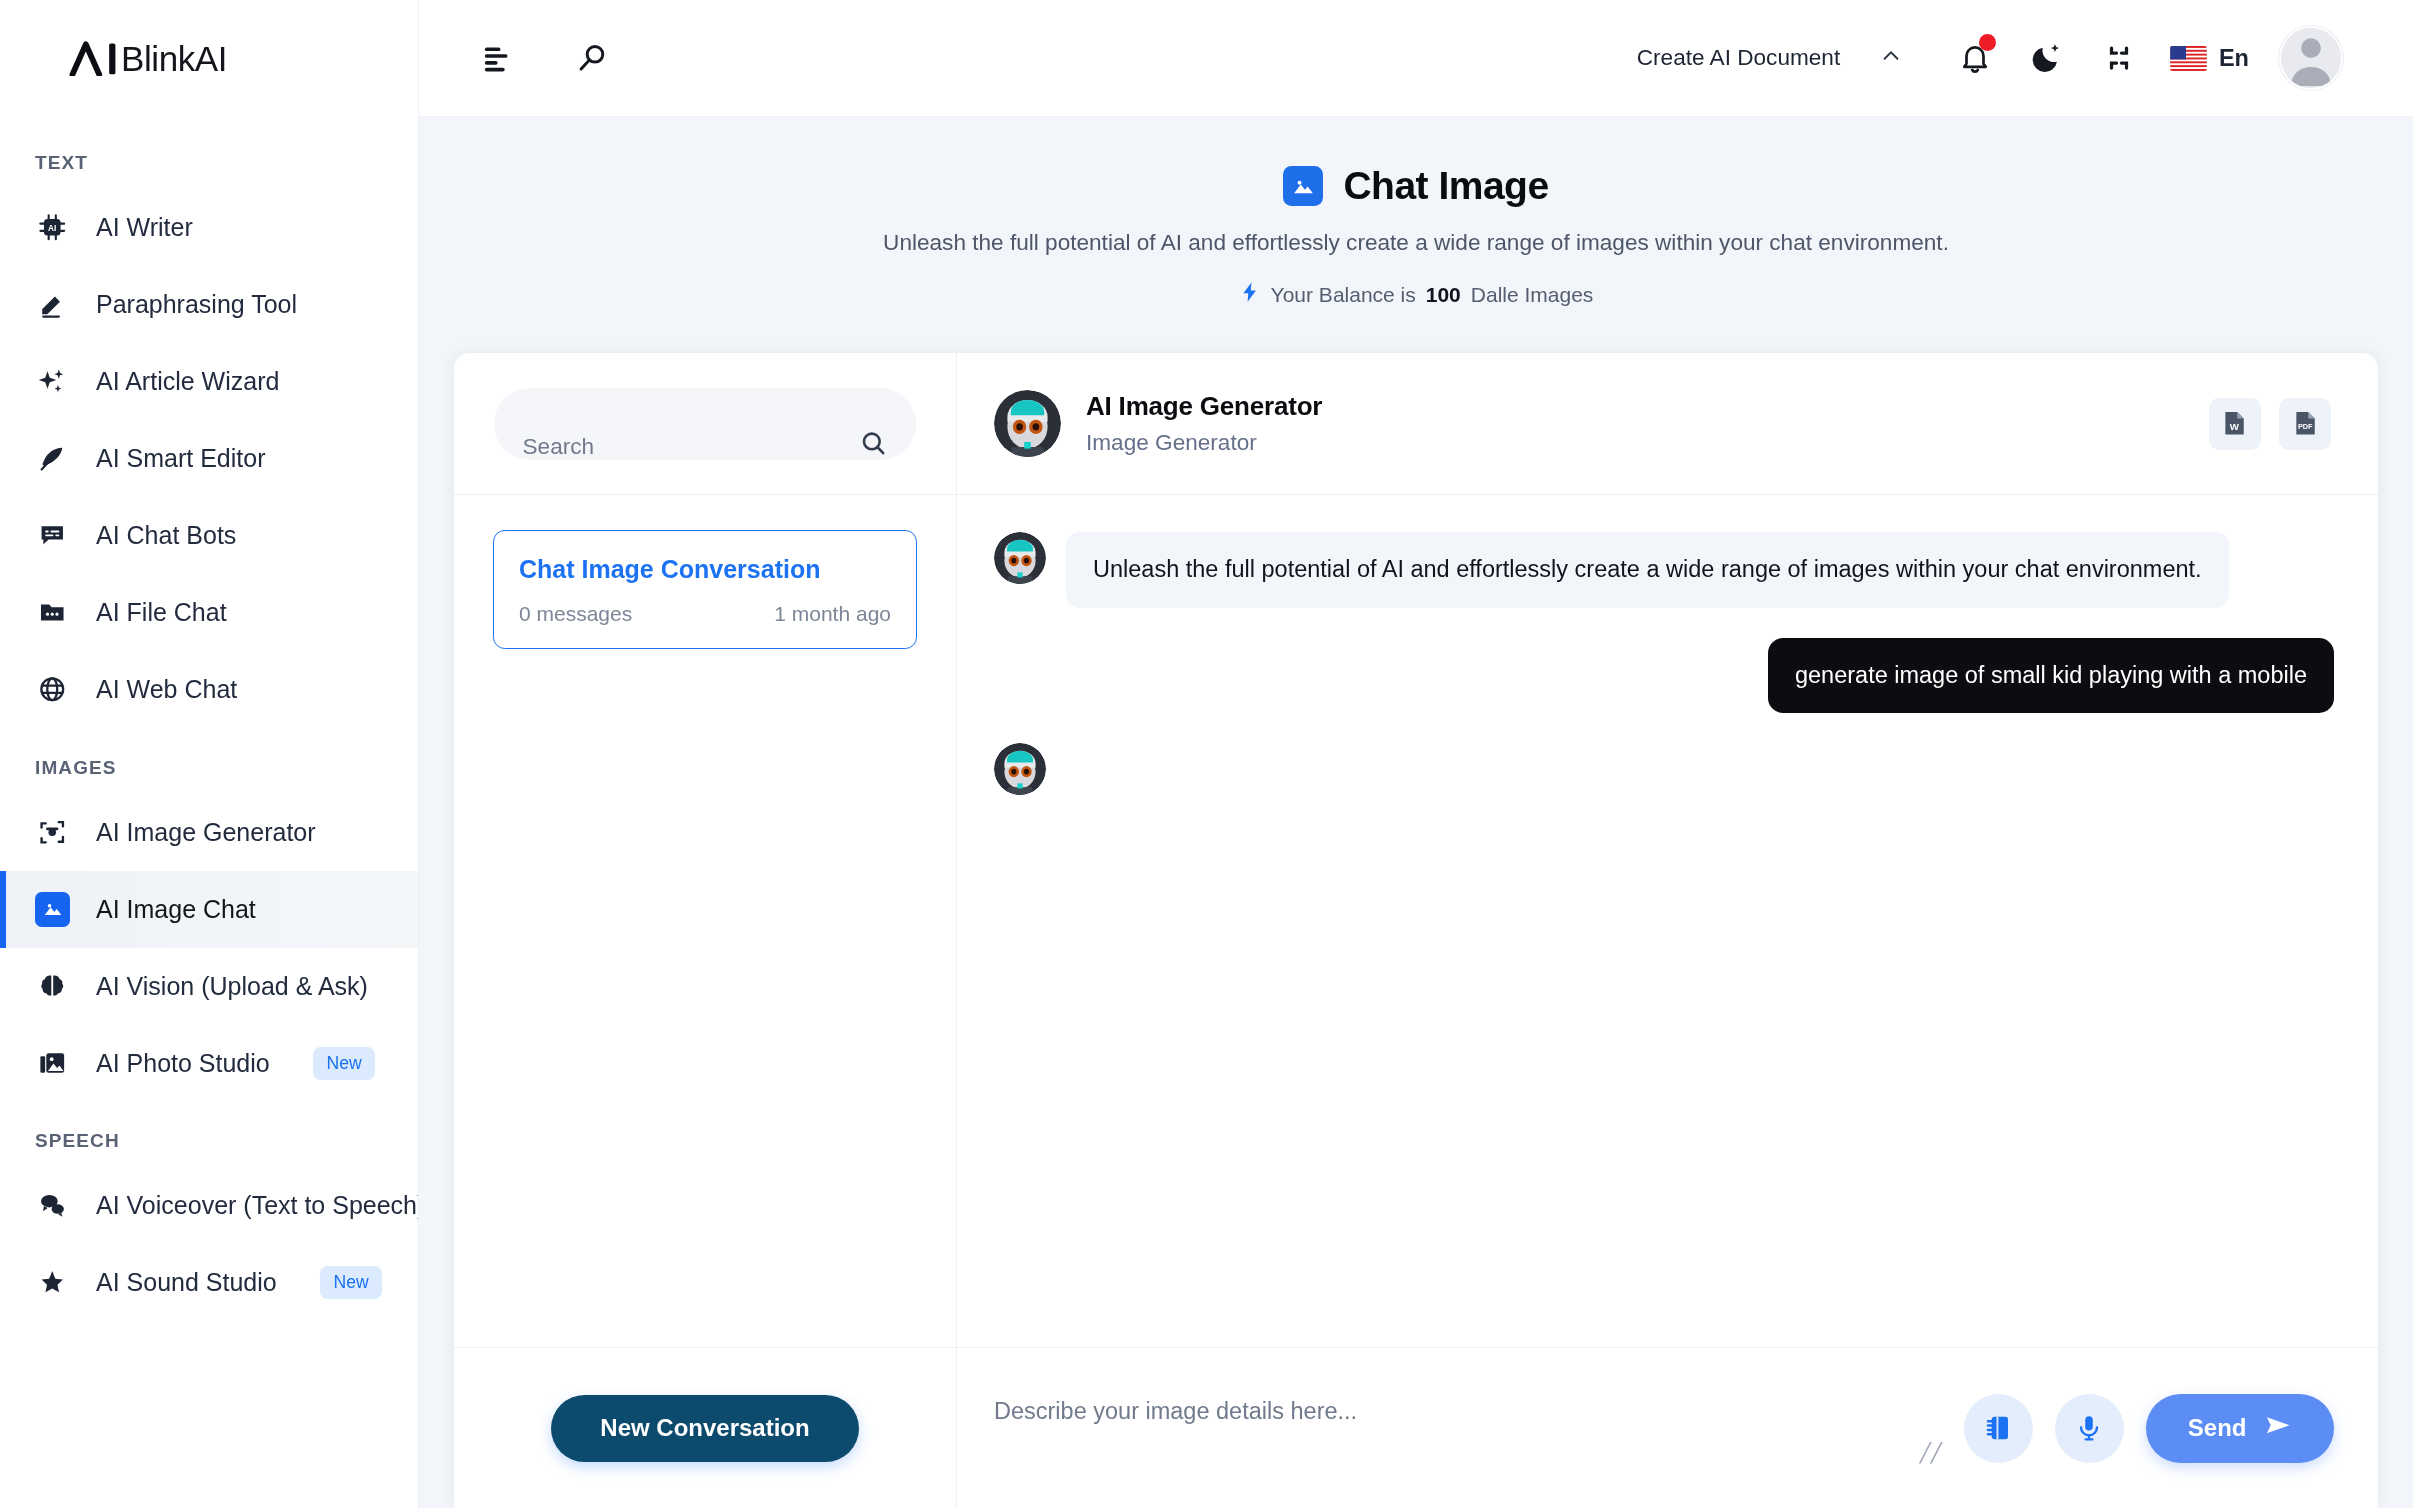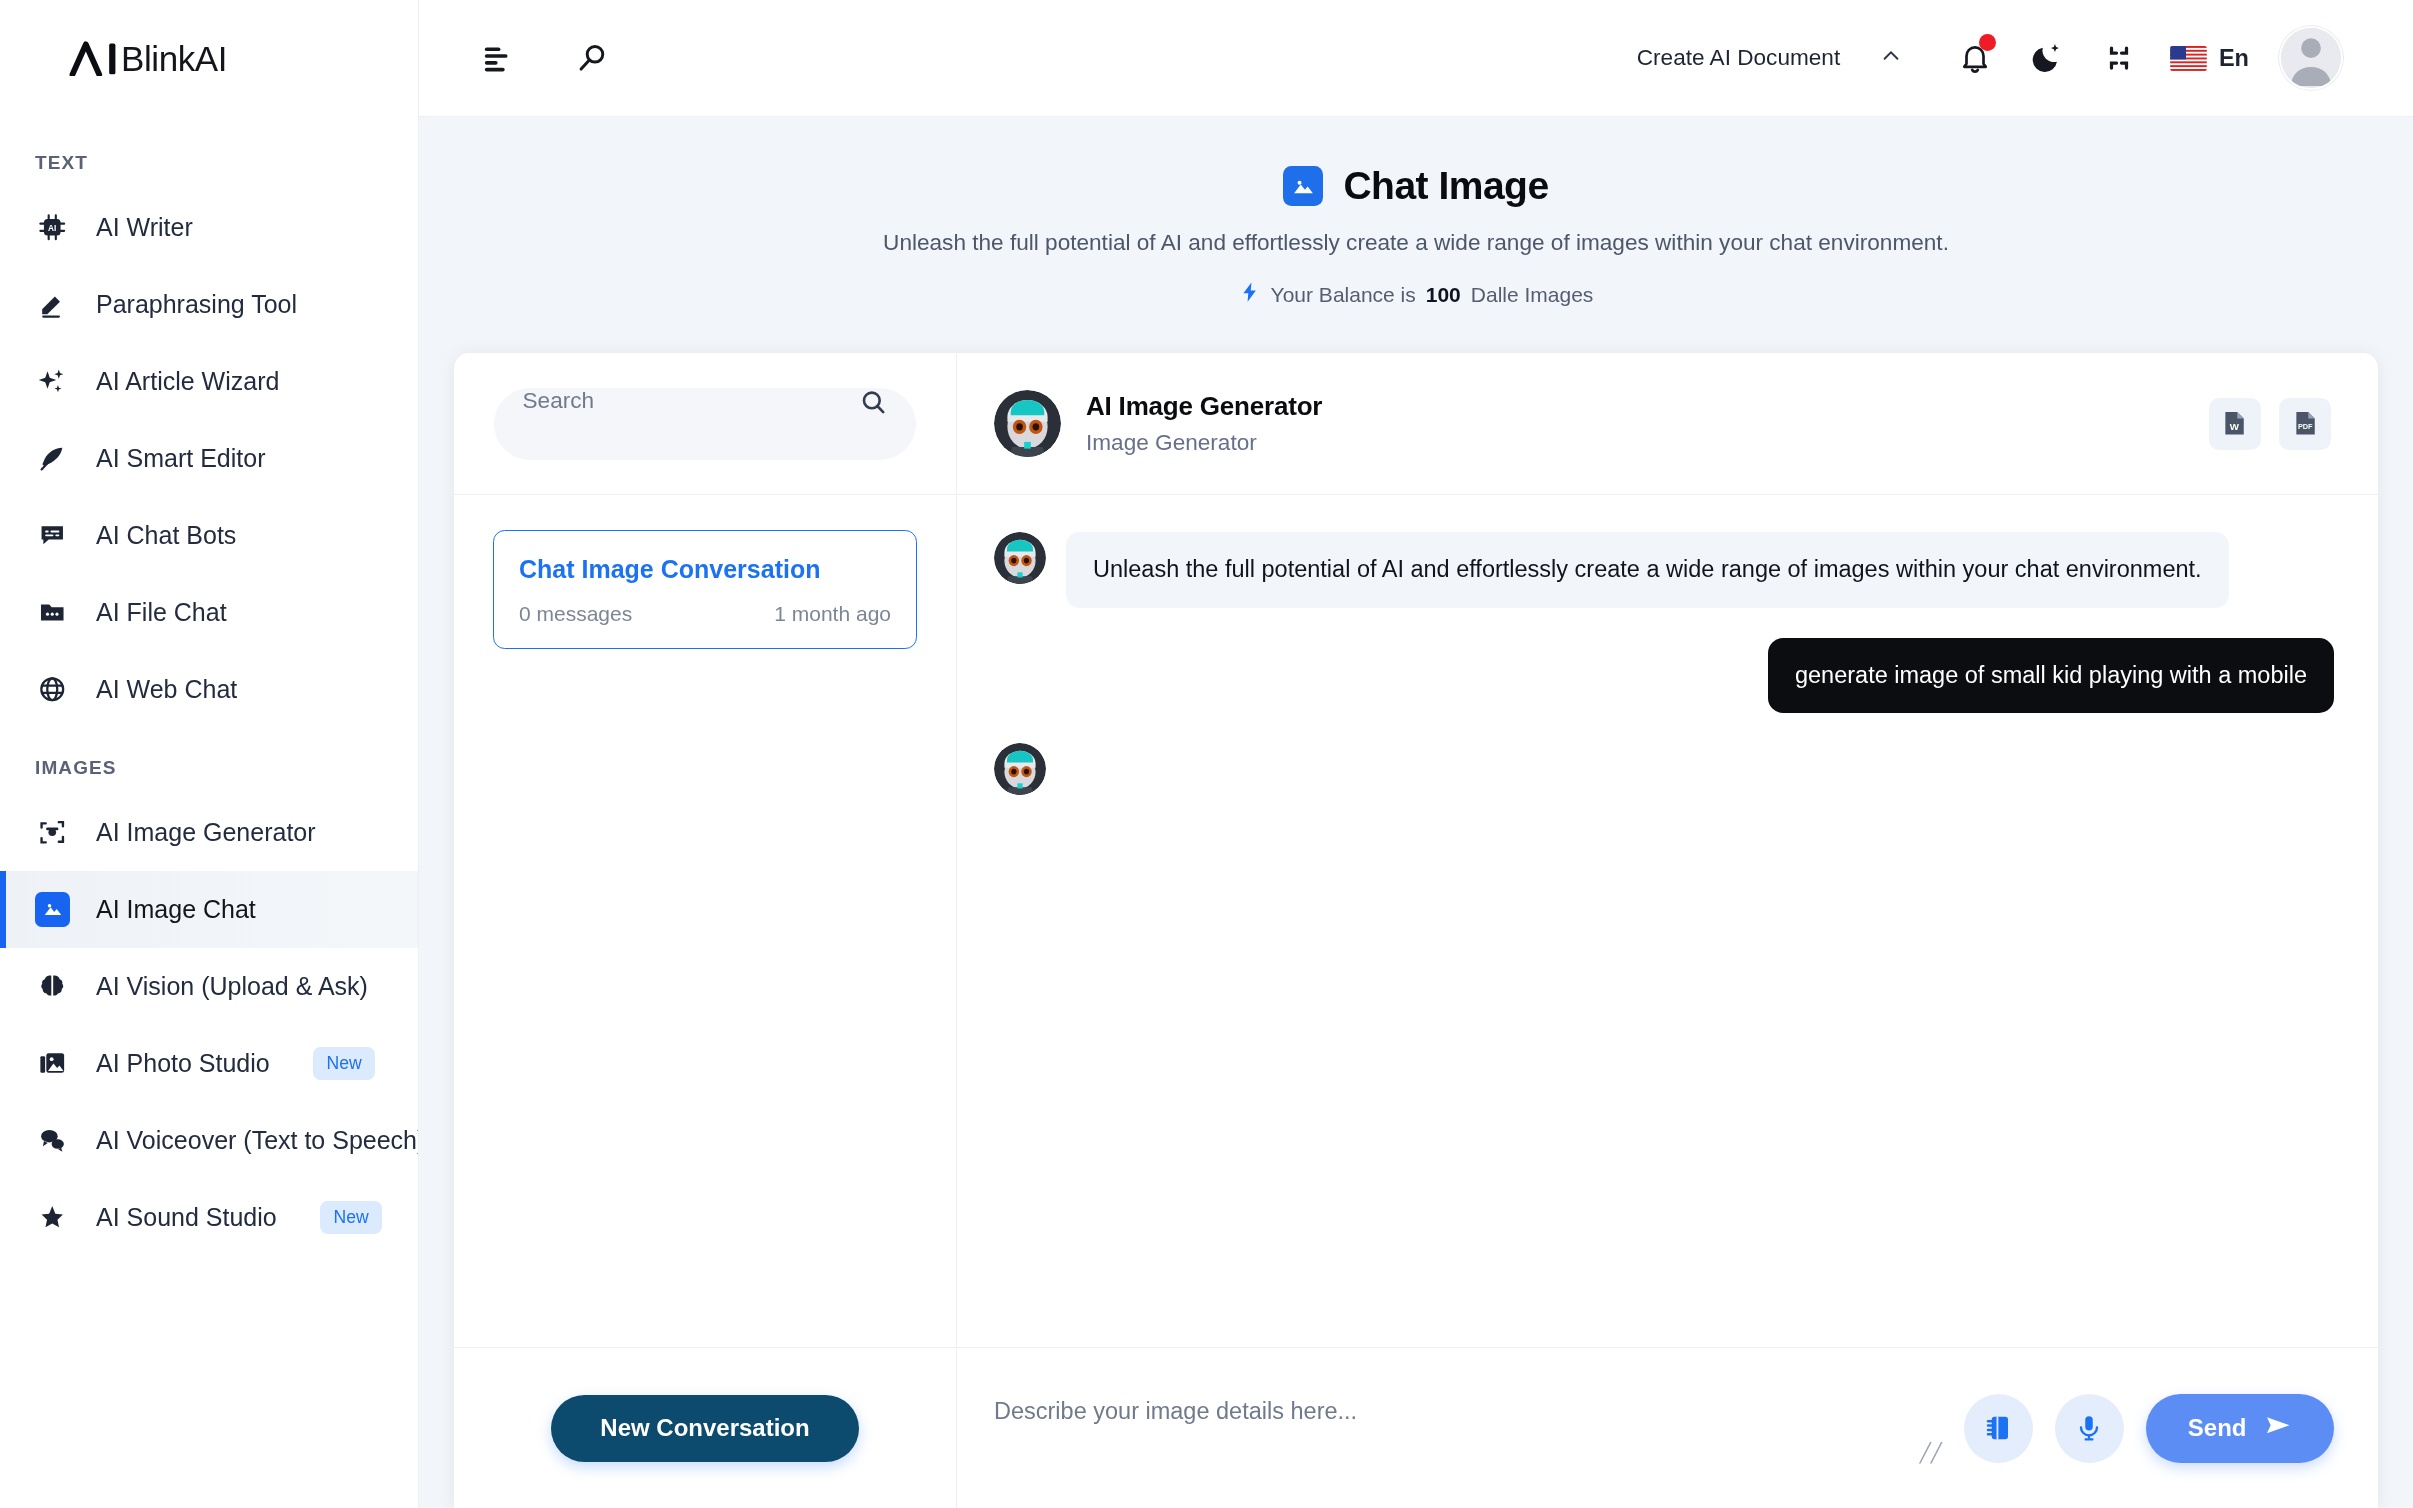--- a/index.html
+++ b/index.html
@@ -107,21 +107,21 @@
     background: #ffffff; border-radius: 15px 15px 0 0;
     box-shadow: 0 1.7px 17px rgba(35,50,80,.07);
     display: flex; overflow: hidden;
   }
 
   
   .conv-col { width: 503px; flex: none; border-right: 0.8px solid #eceff3; display: flex; flex-direction: column; }
   .conv-search-wrap { padding: 35px 40px 34px; }
   .conv-search {
     height: 72px; background: #f4f6fa; border-radius: 36px;
-    display: flex; align-items: flex-start; padding: 0 28.5px; gap: 10px;
+    display: flex; align-items: flex-end; padding: 0 28.5px; gap: 10px;
   }
   .conv-search input {
     flex: 1; border: none; background: transparent; outline: none;
     font-size: 22.6px; color: #3a4356; font-family: inherit;
   }
   .conv-search input::placeholder { color: #707a8c; }
   .conv-list { flex: 1; border-top: 0.8px solid #eceff3; padding: 35px 39px; }
   .conv-item {
     border: 1.7px solid #1b72f2; border-radius: 11.7px;
     padding: 23.5px 25px 22px; cursor: pointer;
@@ -335,20 +335,21 @@
             <rect x="2" y="6" width="4" height="14" rx="1"></rect>
             <rect x="7" y="3.5" width="15" height="16.5" rx="2"></rect>
             <circle cx="11.5" cy="8.6" r="1.6" fill="#fff"></circle>
             <path d="M8.4 18.5 13 12.3l3.1 3.8 2-2.3 3.3 4.7z" fill="#fff"></path>
           </svg>
       </span>
       <span class="lbl">AI Photo Studio</span>
       <span class="badge-new">New</span>
     </div>
 
+    <div class="nav-group">SPEECH</div>
 
     <div class="nav-item">
       <span class="ic">
         <svg viewBox="0 0 24 24" width="28.5" height="28.5" fill="#1d2433">
             <ellipse cx="9.6" cy="8.6" rx="7" ry="5.2"></ellipse>
             <path d="M5 12.6 4.2 17l4-2.6z"></path>
             <ellipse cx="16.6" cy="15.2" rx="5.2" ry="4"></ellipse>
             <path d="M19.5 18.4 20.6 21.6 17 19.6z"></path>
           </svg>
       </span>

